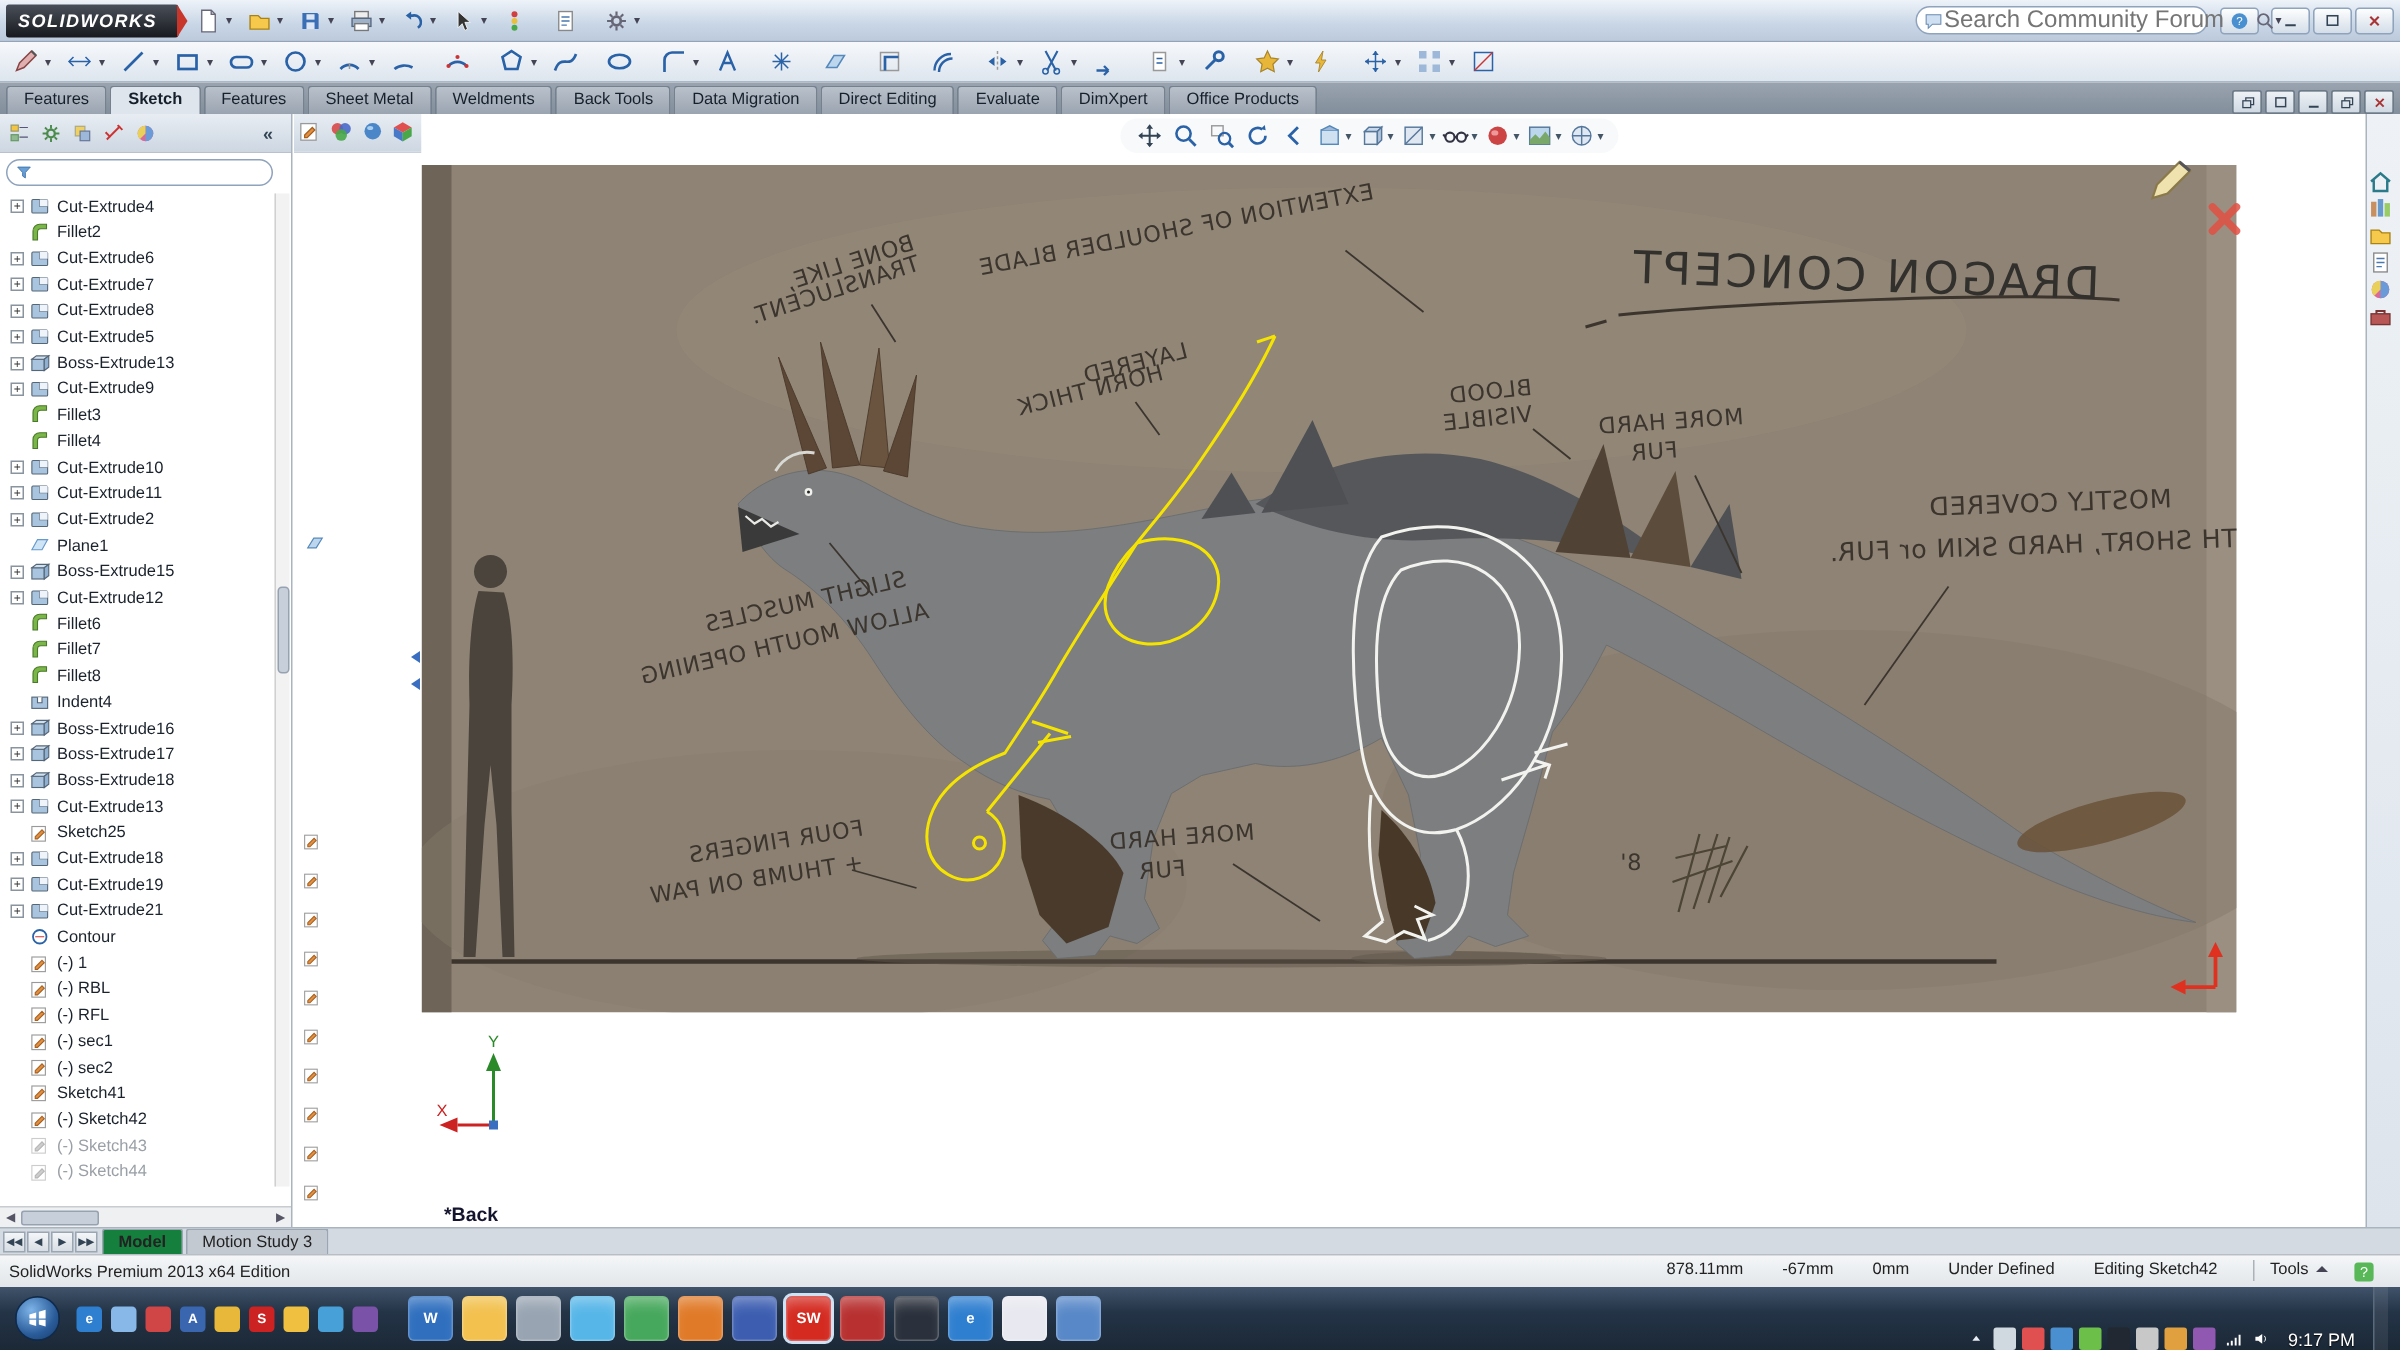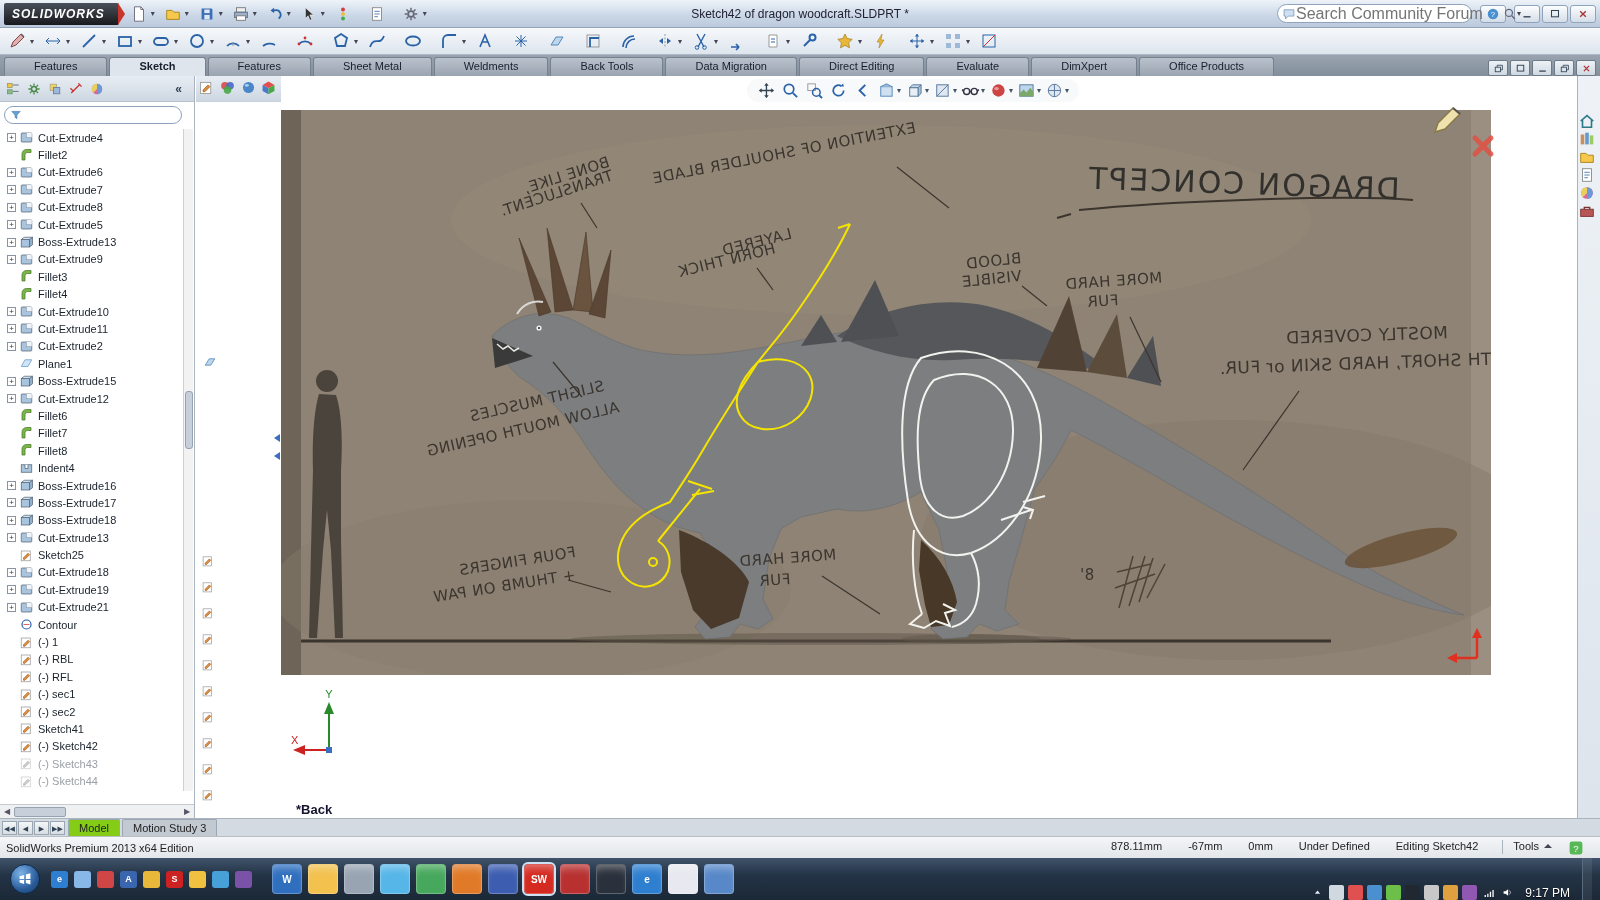--- a/index.html
+++ b/index.html
@@ -18,21 +18,21 @@
 #search-box input{border:none;outline:none;flex:1;font-size:16px;color:#777;background:transparent}
 .win-btn{width:26px;height:18px;border:1px solid #8fa3bd;border-radius:3px;background:linear-gradient(#fdfefe,#d4dde8);display:flex;align-items:center;justify-content:center;margin-left:2px}
 .win-btn svg{width:14px;height:14px}
 #help-btn{margin-right:6px}
 
 #toolbar2{position:absolute;left:0;top:28px;width:1600px;height:27px;background:linear-gradient(#f6f8fb,#dde5ee);border-bottom:1px solid #aab8c8;display:flex;align-items:center;padding-left:4px}
 #toolbar2 .tb-tool{width:24px;height:24px}
 #toolbar2 .tb-tool svg{width:20px;height:20px}
 
 #cmdtabs{position:absolute;left:0;top:55px;width:1600px;height:21px;background:linear-gradient(#9aa4b0,#828e9b);display:flex;align-items:flex-end;padding-left:4px}
-.cmdtab{height:19px;padding:2px 29px;margin-right:2px;font-size:11px;color:#16202c;background:linear-gradient(#b9c1cb,#9aa4b0);border:1px solid #75818f;border-bottom:none;border-radius:3px 3px 0 0;white-space:nowrap}
+.cmdtab{height:19px;padding:2px 11px;margin-right:2px;font-size:11px;color:#16202c;background:linear-gradient(#b9c1cb,#9aa4b0);border:1px solid #75818f;border-bottom:none;border-radius:3px 3px 0 0;white-space:nowrap}
 .cmdtab.active{background:#dfe5ec;font-weight:bold}
 #doc-btns{margin-left:auto;display:flex;align-items:center;margin-right:4px}
 .doc-btn{width:20px;height:16px;border:1px solid #6d7a88;background:linear-gradient(#eef2f6,#cfd8e2);border-radius:2px;margin-left:2px;display:flex;align-items:center;justify-content:center}
 .doc-btn svg{width:13px;height:13px}
 
 #main{position:absolute;left:0;top:76px;width:1600px;height:742px;background:#fff}
 
 #left-panel{position:absolute;left:0;top:0;width:195px;height:742px;background:#fff;border-right:1px solid #aab4be}
 #panel-header{position:absolute;left:0;top:0;width:100%;height:26px;background:linear-gradient(#e8edf3,#cdd7e2);border-bottom:1px solid #b8c2cc;display:flex;align-items:center;padding-left:3px}
 .ptab{width:20px;height:20px;margin-right:1px;display:flex;align-items:center;justify-content:center;border-radius:2px}
@@ -79,21 +79,21 @@
 #triad{position:absolute;left:6px;top:612px;width:74px;height:84px}
 #plane-label{position:absolute;left:15px;top:726px;font-size:13px;font-weight:bold;color:#14142e}
 
 #task-pane{position:absolute;right:0;top:0;width:23px;height:742px;background:linear-gradient(#eef2f6,#dde4ec);border-left:1px solid #aab4be;padding-top:36px}
 .tp-icon{width:19px;height:19px;margin:4px auto 10px auto}
 .tp-icon svg{width:18px;height:18px}
 
 #bottombar{position:absolute;left:0;top:818px;width:1600px;height:18px;background:#d4dae1;border-top:1px solid #aab4be;display:flex;align-items:center;padding-left:2px}
 .navbtn{width:15px;height:14px;border:1px solid #9aa6b2;background:linear-gradient(#f4f6f8,#d8dee4);font-size:7px;color:#345;text-align:center;line-height:13px;margin-right:1px}
 .btab{height:17px;padding:2px 10px;font-size:11px;color:#222;background:#c2c9d1;border:1px solid #9aa6b2;border-bottom:none;margin-left:2px;border-radius:2px 2px 0 0}
-.btab.active{background:#84cc16;font-weight:normal}
+.btab.active{background:#15803d;font-weight:bold}
 
 #statusbar{position:absolute;left:0;top:836px;width:1600px;height:22px;background:linear-gradient(#f4f6f8,#e2e6ea);border-top:1px solid #b8bec4;display:flex;align-items:center;padding:0 6px;font-size:11px;color:#222}
 #sb-right{margin-left:auto;display:flex;align-items:flex-start}
 #sb-right .sb-item{margin-left:26px;white-space:nowrap}
 #sb-divider{width:1px;height:14px;background:#aab2ba;margin:0 10px 0 24px}
 #sb-config{display:flex;align-items:center}
 #sb-config .cfg-caret{width:0;height:0;border-bottom:4px solid #445;border-left:4px solid transparent;border-right:4px solid transparent;margin-left:5px}
 #sb-help{width:16px;height:16px;margin:0 10px 0 16px}
 #sb-help svg{width:16px;height:16px}
 
@@ -222,21 +222,20 @@
           <span>
             <svg viewBox="0 0 20 20" width="100%" height="100%" style="display:block">
               <circle cx="10" cy="10" r="3.2" fill="none" stroke="#667" stroke-width="2"></circle>
               <path d="M10 3v3M10 14v3M3 10h3M14 10h3M5 5l2 2M13 13l2 2M15 5l-2 2M7 13l-2 2" stroke="#667" stroke-width="1.6"></path>
             </svg>
           </span>
         </span>
         <span class="caret">▾</span>
       </span>
     </div>
-  <div id="win-title">Sketch42 of dragon woodcraft.SLDPRT *</div>
   <div id="search-box">
     <span>
         <svg viewBox="0 0 20 20" width="100%" height="100%" style="display:block">
           <path d="M3 4h14v9H9l-4 4v-4H3z" fill="#cfe0f2" stroke="#6a8ab0"></path>
         </svg>
       </span>
     <input able="true" placeholder="Search Community Forum" style="">
     <span>
         <svg viewBox="0 0 20 20" width="100%" height="100%" style="display:block">
           <circle cx="8.5" cy="8.5" r="5" fill="none" stroke="#667" stroke-width="1.8"></circle>

